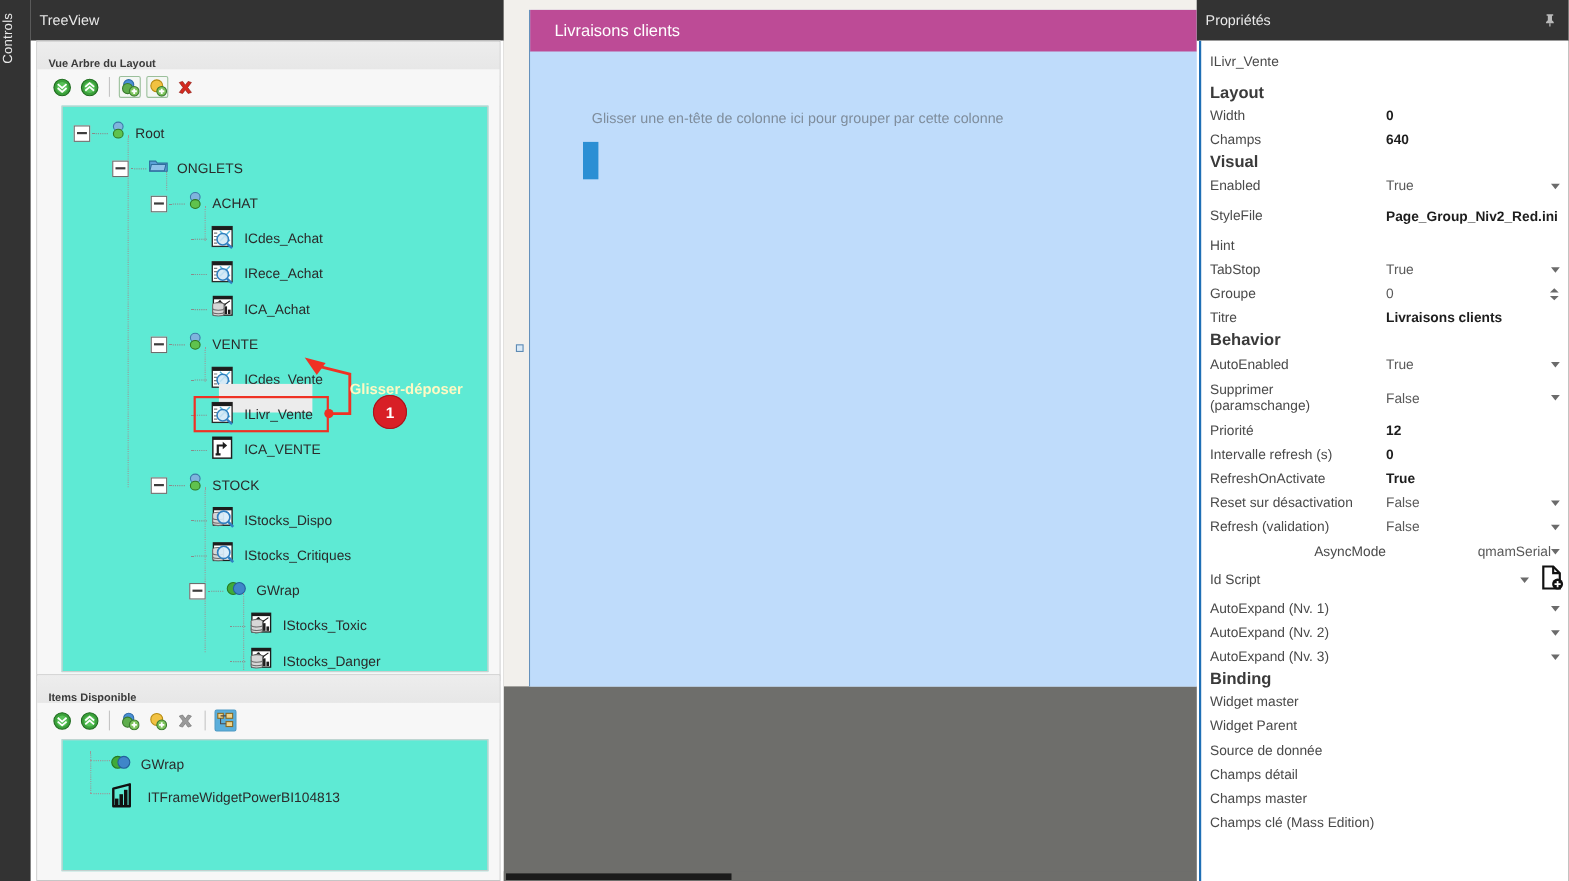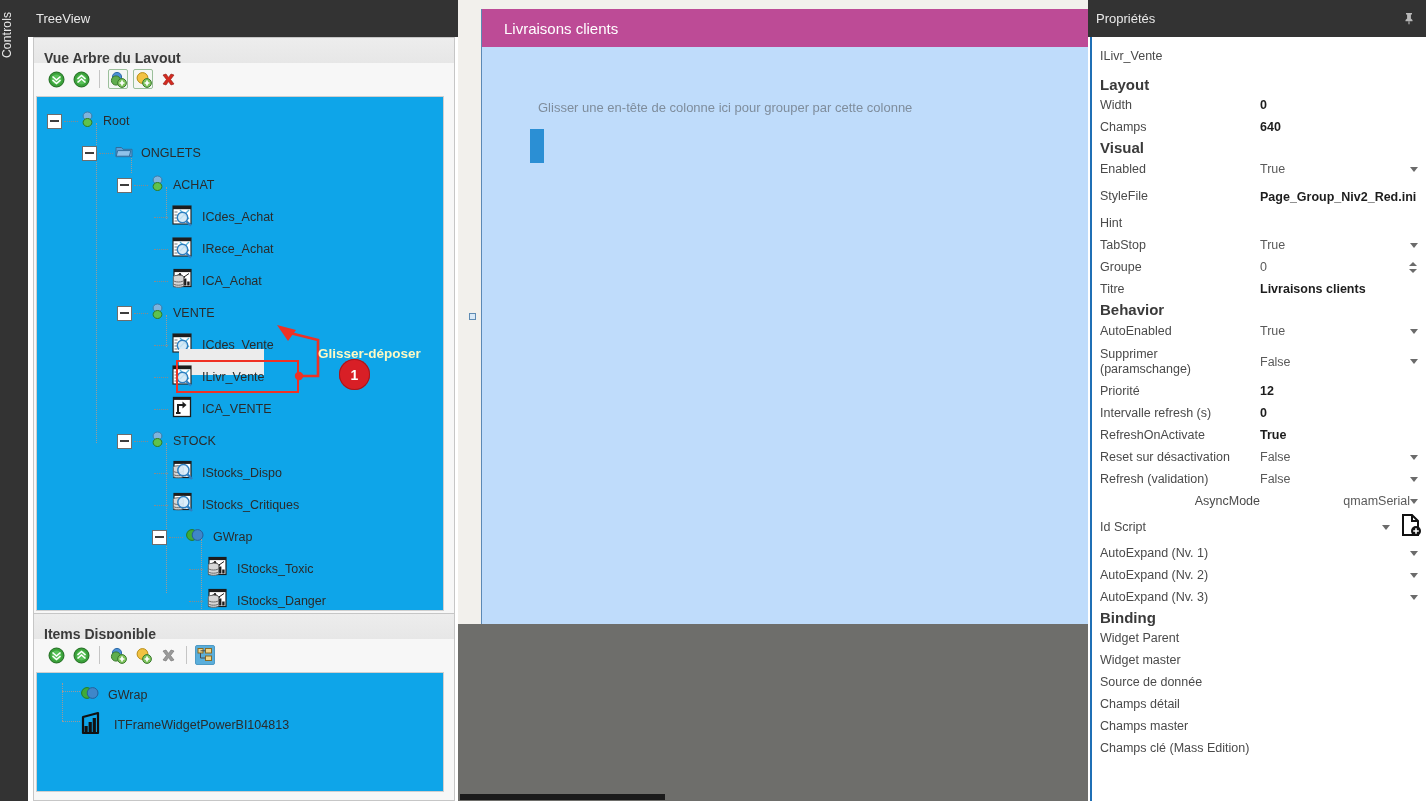--- a/index.html
+++ b/index.html
@@ -34,33 +34,33 @@
     height: 37px; background: #333333; color: #e9e9e9;
     font-size: 13px; display: flex; align-items: center; padding-left: 8px;
   }
   .leftbody { position: absolute; left: 0; top: 37px; right: 0; bottom: 0; background: #fff; }
 
   .group-panel { position: absolute; left: 5px; right: 3px; background: #fff; border: 1px solid #c6c6c6; }
   .group-head {
     height: 41px; background: linear-gradient(#ededed,#e3e3e3);
     border-bottom: 1px solid #d0d0d0;
     display: flex; align-items: center; padding-left: 10px;
-    font-size: 14px; font-weight: bold; color: #3b3b3b;
+    font-size: 10px; font-weight: bold; color: #3b3b3b;
   }
   .group-body { position: absolute; left:0; right:0; top:25px; bottom:0; background:#f7f7f7; }
 
   .toolbar { height: 28px; display: flex; align-items: center; gap: 5px; padding: 4px 0 0 12px; }
   .tbtn { width: 20px; height: 20px; display:flex; align-items:center; justify-content:center;
           border: 1px solid transparent; border-radius: 2px; }
   .tbtn.framed { border-color: #9bbf9b; background: #f4f7f4; }
   .tbtn.framedblue { border-color: #4f9ac4; background: #5aaedb; }
   .tsep { width: 1px; height: 18px; background: #c5c5c5; margin: 0 3px; }
 
   .treebox {
-    position: absolute; left: 2px; right: 10px; background: #0ea5e9;
+    position: absolute; left: 22px; right: 10px; background: #5eead4;
     border: 1px solid #cfcfcf; overflow: hidden;
   }
 
   
   .trow { position: absolute; height: 32px; display: flex; align-items: center; white-space: nowrap; }
   .trow .tlabel { font-size: 12.5px; color: #2b2b2b; padding-left: 8px; }
   .pm {
     width: 15px; height: 15px; border: 1px solid #6d6d6d; background: #fff;
     display:flex; align-items:center; justify-content:center; flex: 0 0 auto;
   }
@@ -704,24 +704,24 @@
       </div>
       <div class="prow" style="height:22px;">
         <div class="pname">AutoExpand (Nv. 3)</div>
         <div class="pval"></div>
         <div class="caret"></div>
       </div>
 
       <div class="psection">Binding</div>
 
       <div class="prow" style="height:22px;">
+        <div class="pname">Widget master</div>
+      </div>
+      <div class="prow" style="height:22px;">
         <div class="pname">Widget Parent</div>
-      </div>
-      <div class="prow" style="height:22px;">
-        <div class="pname">Widget master</div>
       </div>
       <div class="prow" style="height:22px;">
         <div class="pname">Source de donnée</div>
       </div>
       <div class="prow" style="height:22px;">
         <div class="pname">Champs détail</div>
       </div>
       <div class="prow" style="height:22px;">
         <div class="pname">Champs master</div>
       </div>

